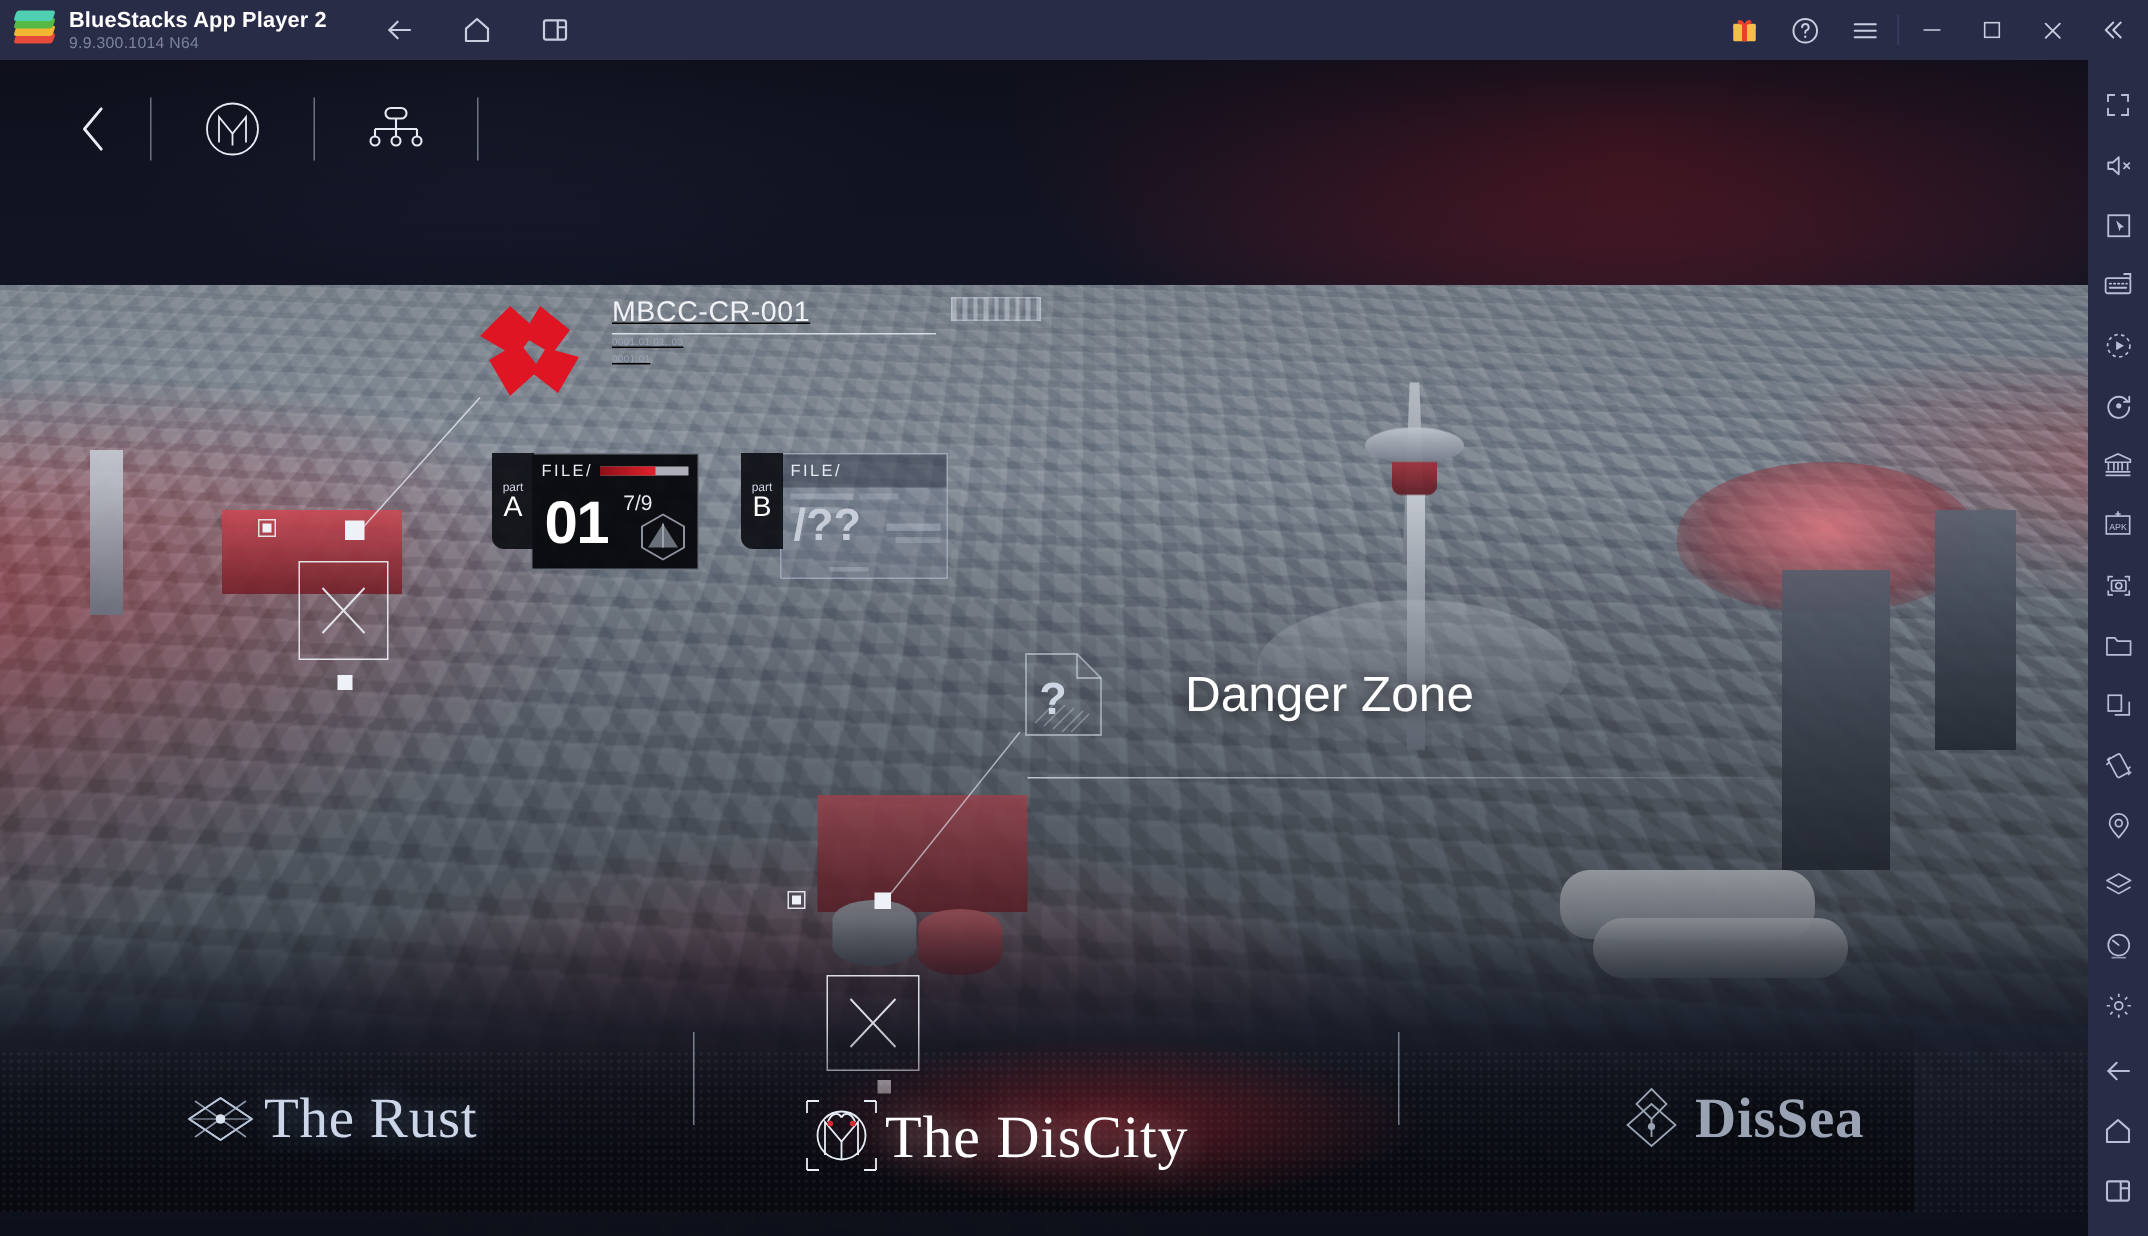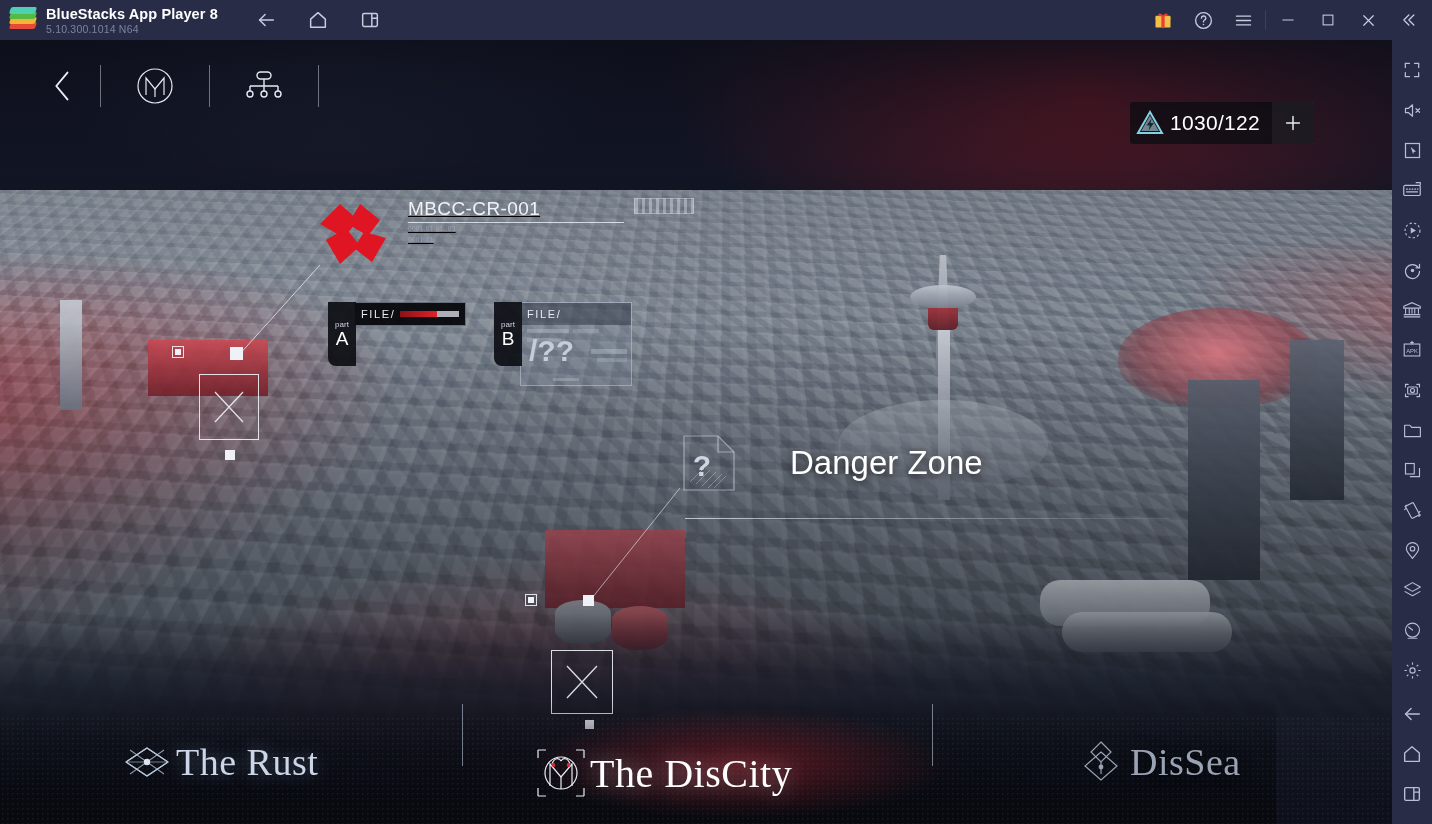--- a/index.html
+++ b/index.html
@@ -156,31 +156,31 @@
   .mk-ring { position:absolute; border: 1px solid rgba(238,242,248,.9); background: transparent; }
 
   
   .danger { position:absolute; left: 680px; top: 392px; z-index: 22; display:flex; align-items:center; }
   .danger-icon { width: 58px; height: 62px; position:relative; flex:none; margin-right: 12px; }
   .danger-txt { color:#ffffff; font-size: 33px; line-height: 38px; text-shadow: 0 2px 10px rgba(0,0,0,.7); margin-left: 40px; text-align: right; }
   .danger-rule { position:absolute; left: 685px; top: 478px; width: 520px; height: 1px;
                  background: linear-gradient(90deg, rgba(225,232,245,.75), rgba(225,232,245,0)); z-index: 21; }
 
   
-  .bottom { position:absolute; left:0; bottom: 0; width: 1276px; height: 128px; z-index: 24;
+  .bottom { position:absolute; left:0; bottom: 16px; width: 1276px; height: 128px; z-index: 24;
             background: linear-gradient(180deg, rgba(8,10,16,0) 0%, rgba(8,10,16,.55) 40%, rgba(6,8,13,.88) 100%); }
   .zones { position:absolute; left:0; bottom: 26px; width:1392px; height: 72px; display:flex; align-items:center; }
   .zone { display:flex; align-items:center; cursor:pointer; }
   .zone .z-ico { width: 58px; height: 58px; display:flex; align-items:center; justify-content:center; flex:none; }
   .zone .z-name { font-family: "Liberation Serif", serif; font-size: 38px; letter-spacing:.5px; white-space:nowrap; }
   .zone.rust { position:absolute; left: 118px; }
   .zone.rust .z-name { color:#ccd6e8; text-shadow: 0 0 18px rgba(140,170,210,.45); }
   .zone.city { position:absolute; left: 532px; margin-top: 22px; }
   .zone.city .z-name { color:#ffffff; font-size: 40px; text-shadow: 0 0 22px rgba(255,255,255,.45); }
-  .zone.sea { position:absolute; left: 1072px; }
+  .zone.sea { position:absolute; left: 1072px; font-weight: bold; }
   .zone.sea .z-name { color:#9aa3b3; text-shadow: 0 0 14px rgba(0,0,0,.6); }
   .zone-sep { position:absolute; bottom: 32px; width: 1px; height: 62px; background: rgba(200,212,230,.55); }
   .zone-sep.s1 { left: 462px; }
   .zone-sep.s2 { left: 932px; }
   .city-glow { position:absolute; left: 430px; bottom: 0; width: 620px; height: 150px;
                background: radial-gradient(ellipse 300px 80px at 50% 60%, rgba(190,38,48,.42), rgba(150,25,35,0) 70%); }
   .dots { position:absolute; left:0; bottom:0; width:1392px; height: 108px;
           background-image: radial-gradient(rgba(255,255,255,.05) 1px, transparent 1px);
           background-size: 5px 5px; }
 
@@ -192,22 +192,22 @@
 <div class="app">
 
   <div class="titlebar">
     <div class="bs-logo">
       <i></i>
         <i></i>
         <i></i>
         <i></i>
     </div>
     <div class="title-txt">
-      <div class="title-name">BlueStacks App Player 8</div>
-      <div class="title-ver">5.10.300.1014  N64</div>
+      <div class="title-name">BlueStacks App Player 2</div>
+      <div class="title-ver">9.9.300.1014  N64</div>
     </div>
 
     <div class="tb-nav">
       <div class="tb-ico" title="back">
         <svg width="22" height="22" viewBox="0 0 24 24" fill="none" stroke="currentColor" stroke-width="1.6" stroke-linecap="round" stroke-linejoin="round">
           <path d="M20 12H5"></path>
             <path d="M11 18l-6-6 6-6"></path>
         </svg>
       </div>
       <div class="tb-ico" title="home">
@@ -317,35 +317,20 @@
           <rect x="16" y="6" width="14" height="7" rx="3.5"></rect>
           <path d="M23 13v7M9 20h28M9 20v5M23 20v5M37 20v5"></path>
           <circle cx="9" cy="28" r="3"></circle>
             <circle cx="23" cy="28" r="3"></circle>
             <circle cx="37" cy="28" r="3"></circle>
         </svg>
       </div>
       <div class="vsep"></div>
     </div>
 
-    <div class="currency">
-      <div class="cur-icon">
-        <svg width="28" height="26" viewBox="0 0 28 26">
-          <path d="M14 2L26 23H2z" fill="none" stroke="#7fd3e4" stroke-width="2"></path>
-          <path d="M14 5.5L22.8 21H5.2z" fill="#bfe6ef" opacity=".55"></path>
-          <path d="M15.6 8.5l-5 7h3.2l-1.2 5 5.2-7.4h-3.4z" fill="#0e2b36"></path>
-        </svg>
-      </div>
-      <div class="cur-val">1030/122</div>
-      <div class="cur-plus">
-        <svg width="22" height="22" viewBox="0 0 24 24" stroke="#e9edf5" stroke-width="1.6" stroke-linecap="round">
-            <path d="M12 5v14M5 12h14"></path>
-          </svg>
-      </div>
-    </div>
 
     <div class="salva">
       <div class="salva-row">
         <div class="salva-mark">
           <svg width="74" height="72" viewBox="0 0 74 72">
             <g fill="#e01523">
               <path d="M2 22 L22 2 L40 18 L26 36 Z"></path>
               <path d="M42 2 L62 18 L50 34 L30 22 Z"></path>
               <path d="M8 38 L28 26 L42 44 L22 62 Z"></path>
               <path d="M46 30 L68 36 L54 60 L36 46 Z"></path>
@@ -377,20 +362,31 @@
         <div class="part-tab">
           <div class="p-lbl">part</div>
           <div class="p-ltr">A</div>
         </div>
         <div class="card-body">
           <div class="card-head">
             <span class="file-lbl">FILE/</span>
             <span class="bar">
                 <span style="width:62%"></span>
               </span>
+          </div>
+          <div class="card-main">
+            <div class="big-num">01</div>
+            <div class="frac">7/9</div>
+            <div class="gem">
+              <svg width="34" height="34" viewBox="0 0 34 34" fill="none">
+                <path d="M17 2 L31 10 V24 L17 32 L3 24 V10 Z" stroke="#8d949f" stroke-width="1.3"></path>
+                <path d="M17 8 L27 24 H7 Z" fill="#7b828c" opacity=".85"></path>
+                <path d="M17 8 L17 24" stroke="#aeb4bd" stroke-width="1"></path>
+              </svg>
+            </div>
           </div>
         </div>
       </div>
 
       <div class="card b">
         <div class="part-tab">
           <div class="p-lbl">part</div>
           <div class="p-ltr">B</div>
         </div>
         <div class="card-body">

